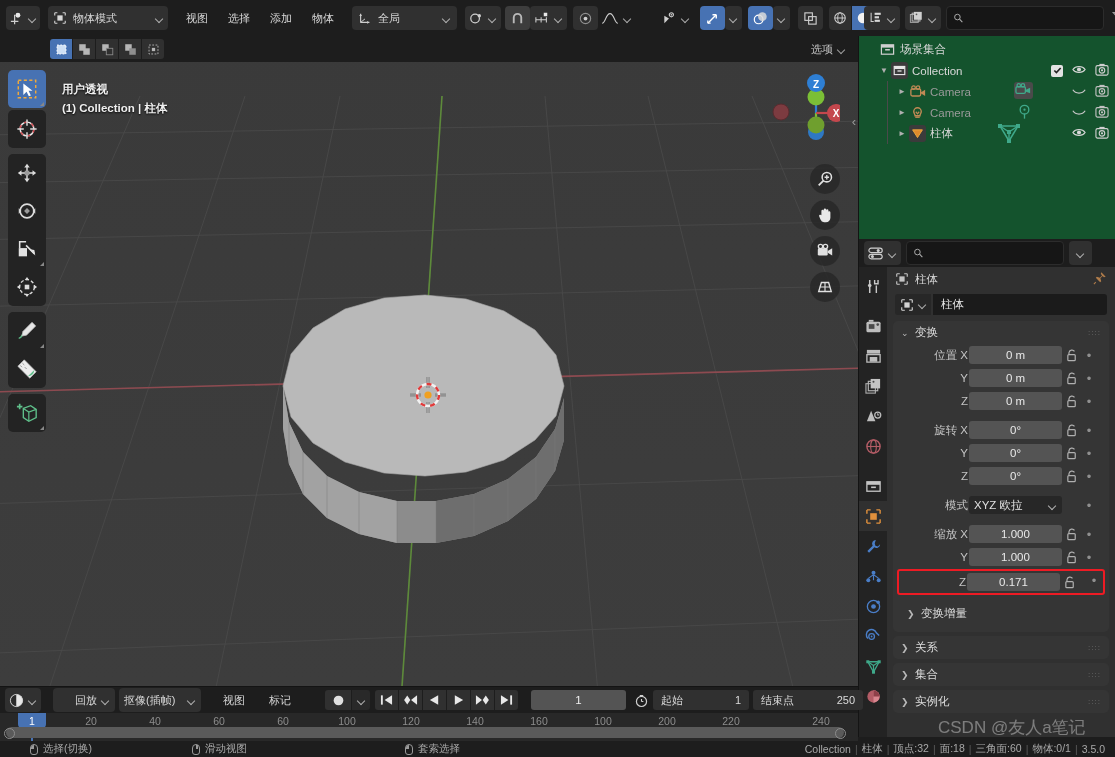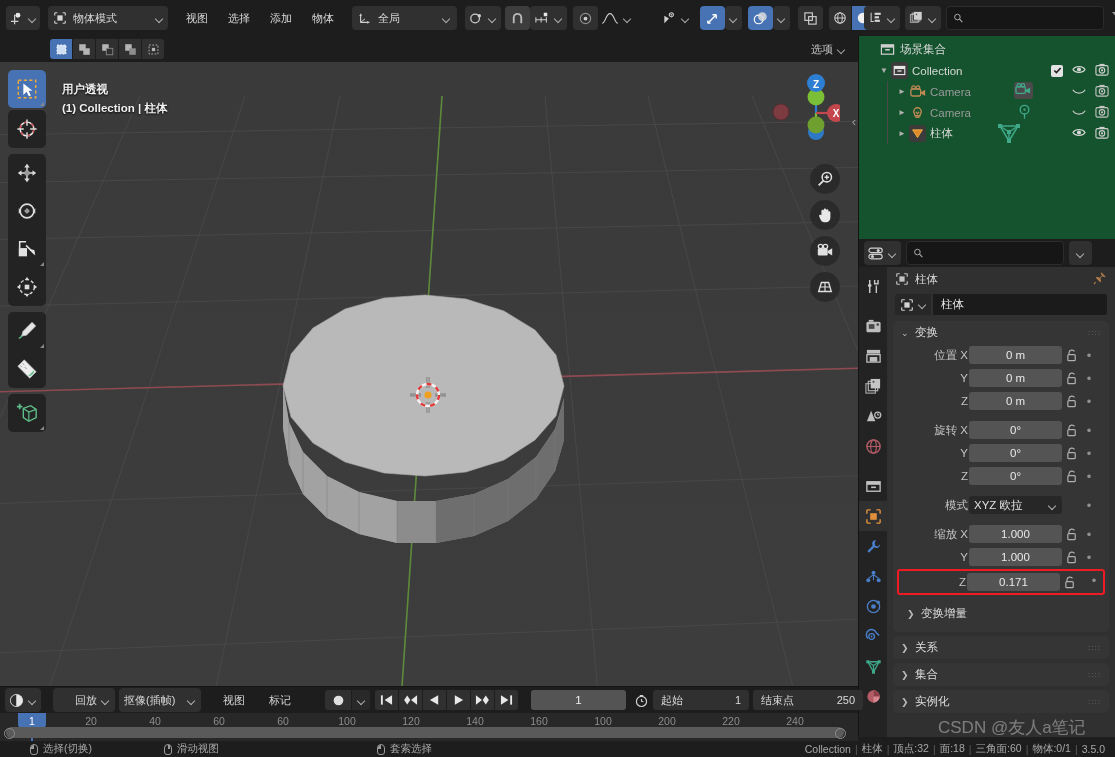--- a/index.html
+++ b/index.html
@@ -1256,34 +1256,34 @@
         <span class="tl-tick" style="left:155px">40</span>
         <span class="tl-tick" style="left:219px">60</span>
         <span class="tl-tick" style="left:283px">60</span>
         <span class="tl-tick" style="left:347px">100</span>
         <span class="tl-tick" style="left:411px">120</span>
         <span class="tl-tick" style="left:475px">140</span>
         <span class="tl-tick" style="left:539px">160</span>
         <span class="tl-tick" style="left:603px">100</span>
         <span class="tl-tick" style="left:667px">200</span>
         <span class="tl-tick" style="left:731px">220</span>
-        <span class="tl-tick" style="left:795px">240</span>
+        <span class="tl-tick" style="left:821px">240</span>
       </div>
       <div class="tl-playline" style="left:31px"></div>
       <div class="tl-playhead" style="left:32px">1</div>
       <div class="tl-scroll"></div>
     </div>
   </div>
 
   <div class="statusbar">
     <div class="sb-item" style="margin-left:30px">
       <span class="mouse-ico l"></span>
       <span>选择(切换)</span>
     </div>
-    <div class="sb-item" style="margin-left:72px">
+    <div class="sb-item" style="margin-left:100px">
       <span class="mouse-ico m"></span>
       <span>滑动视图</span>
     </div>
     <div class="sb-item" style="margin-left:158px">
       <span class="mouse-ico l"></span>
       <span>套索选择</span>
     </div>
     <div class="sb-right">
       <span>Collection</span>
         <i>|</i>

